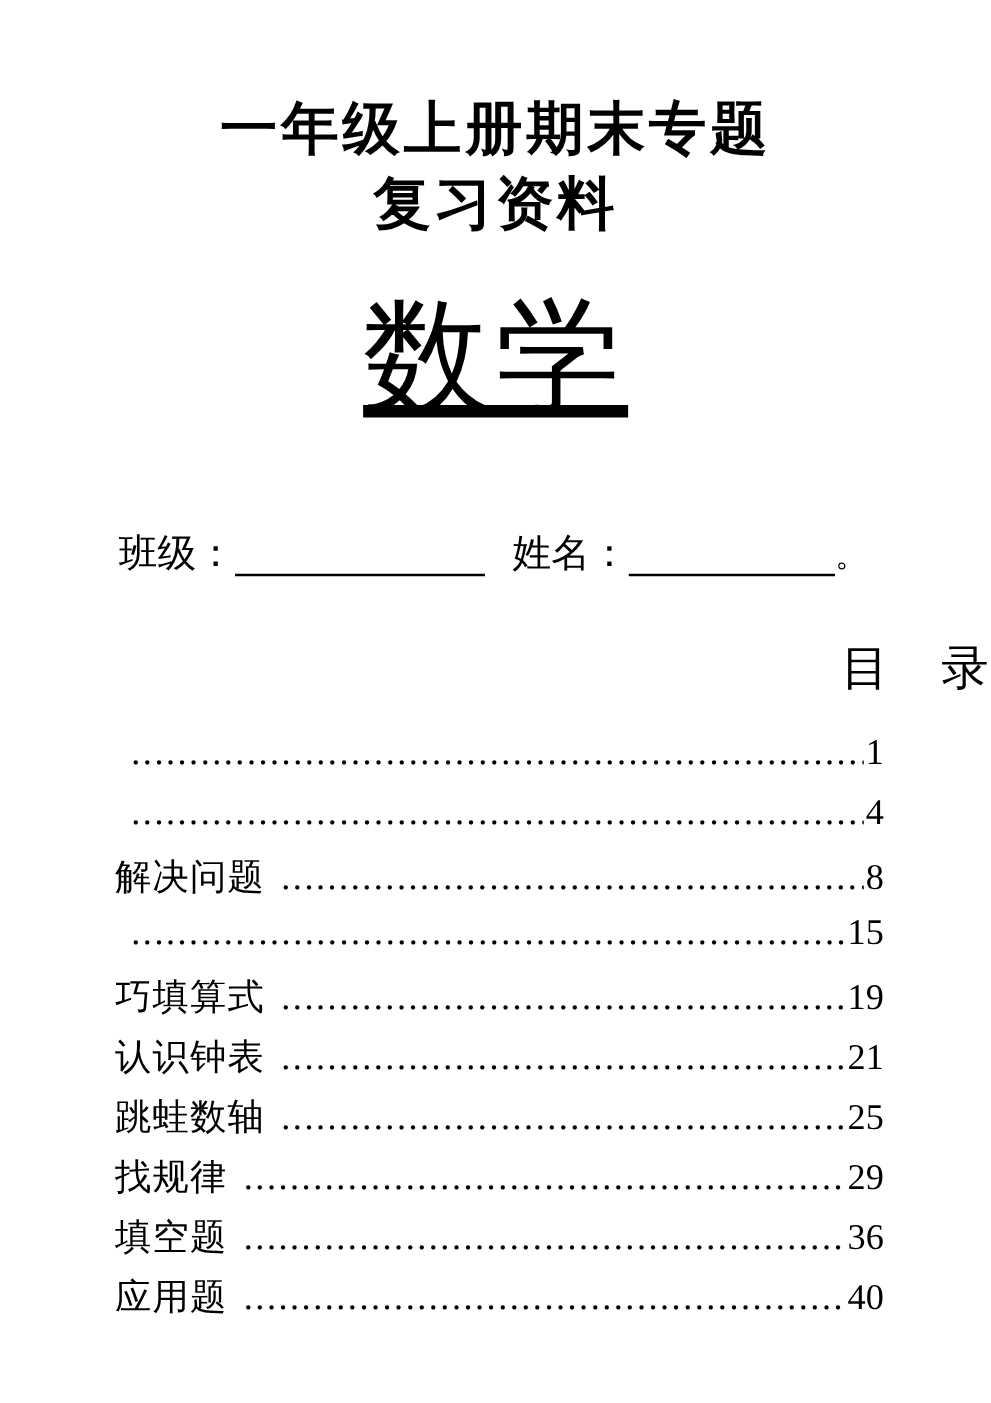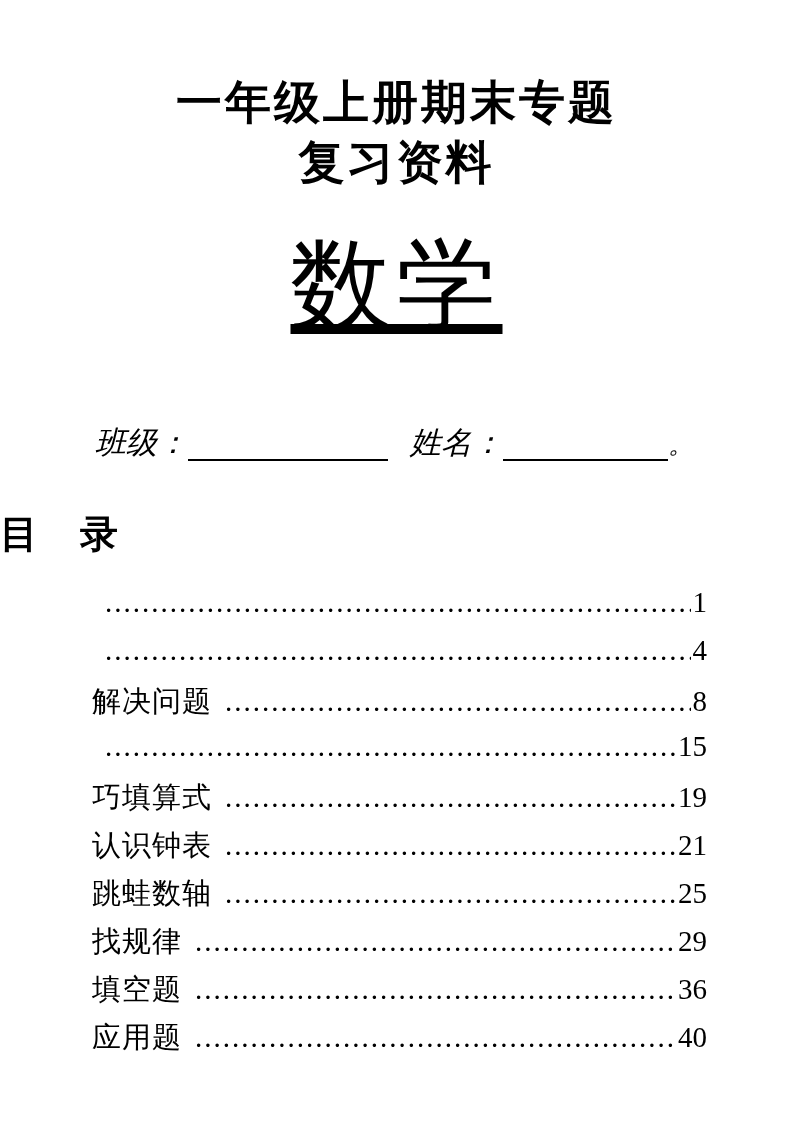--- a/index.html
+++ b/index.html
@@ -35,35 +35,34 @@
     margin-top: 42px;
     text-decoration: underline;
   }
   .form-line {
     display: flex;
     align-items: baseline;
     margin: 86px 86px 0 95px;
     font-size: 31px;
     line-height: 1.2;
     white-space: nowrap;
-    font-style: italic;
   }
   .blank {
     display: inline-block;
     border-bottom: 2px solid #000;
     height: 34px;
     align-self: flex-end;
   }
   .blank-class { width: 200px; margin-right: 22px; }
   .blank-name  { width: 165px; }
   .period { font-size: 26px; }
   .toc-heading {
-    text-align: left;
+    text-align: right;
     font-size: 38px;
-    font-weight: bold;
+    font-weight: normal;
     margin-top: 48px;
     letter-spacing: 2px;
   }
   .toc {
     margin: 26px 86px 0 92px;
   }
   .toc-row {
     display: flex;
     align-items: baseline;
     height: 48px;

